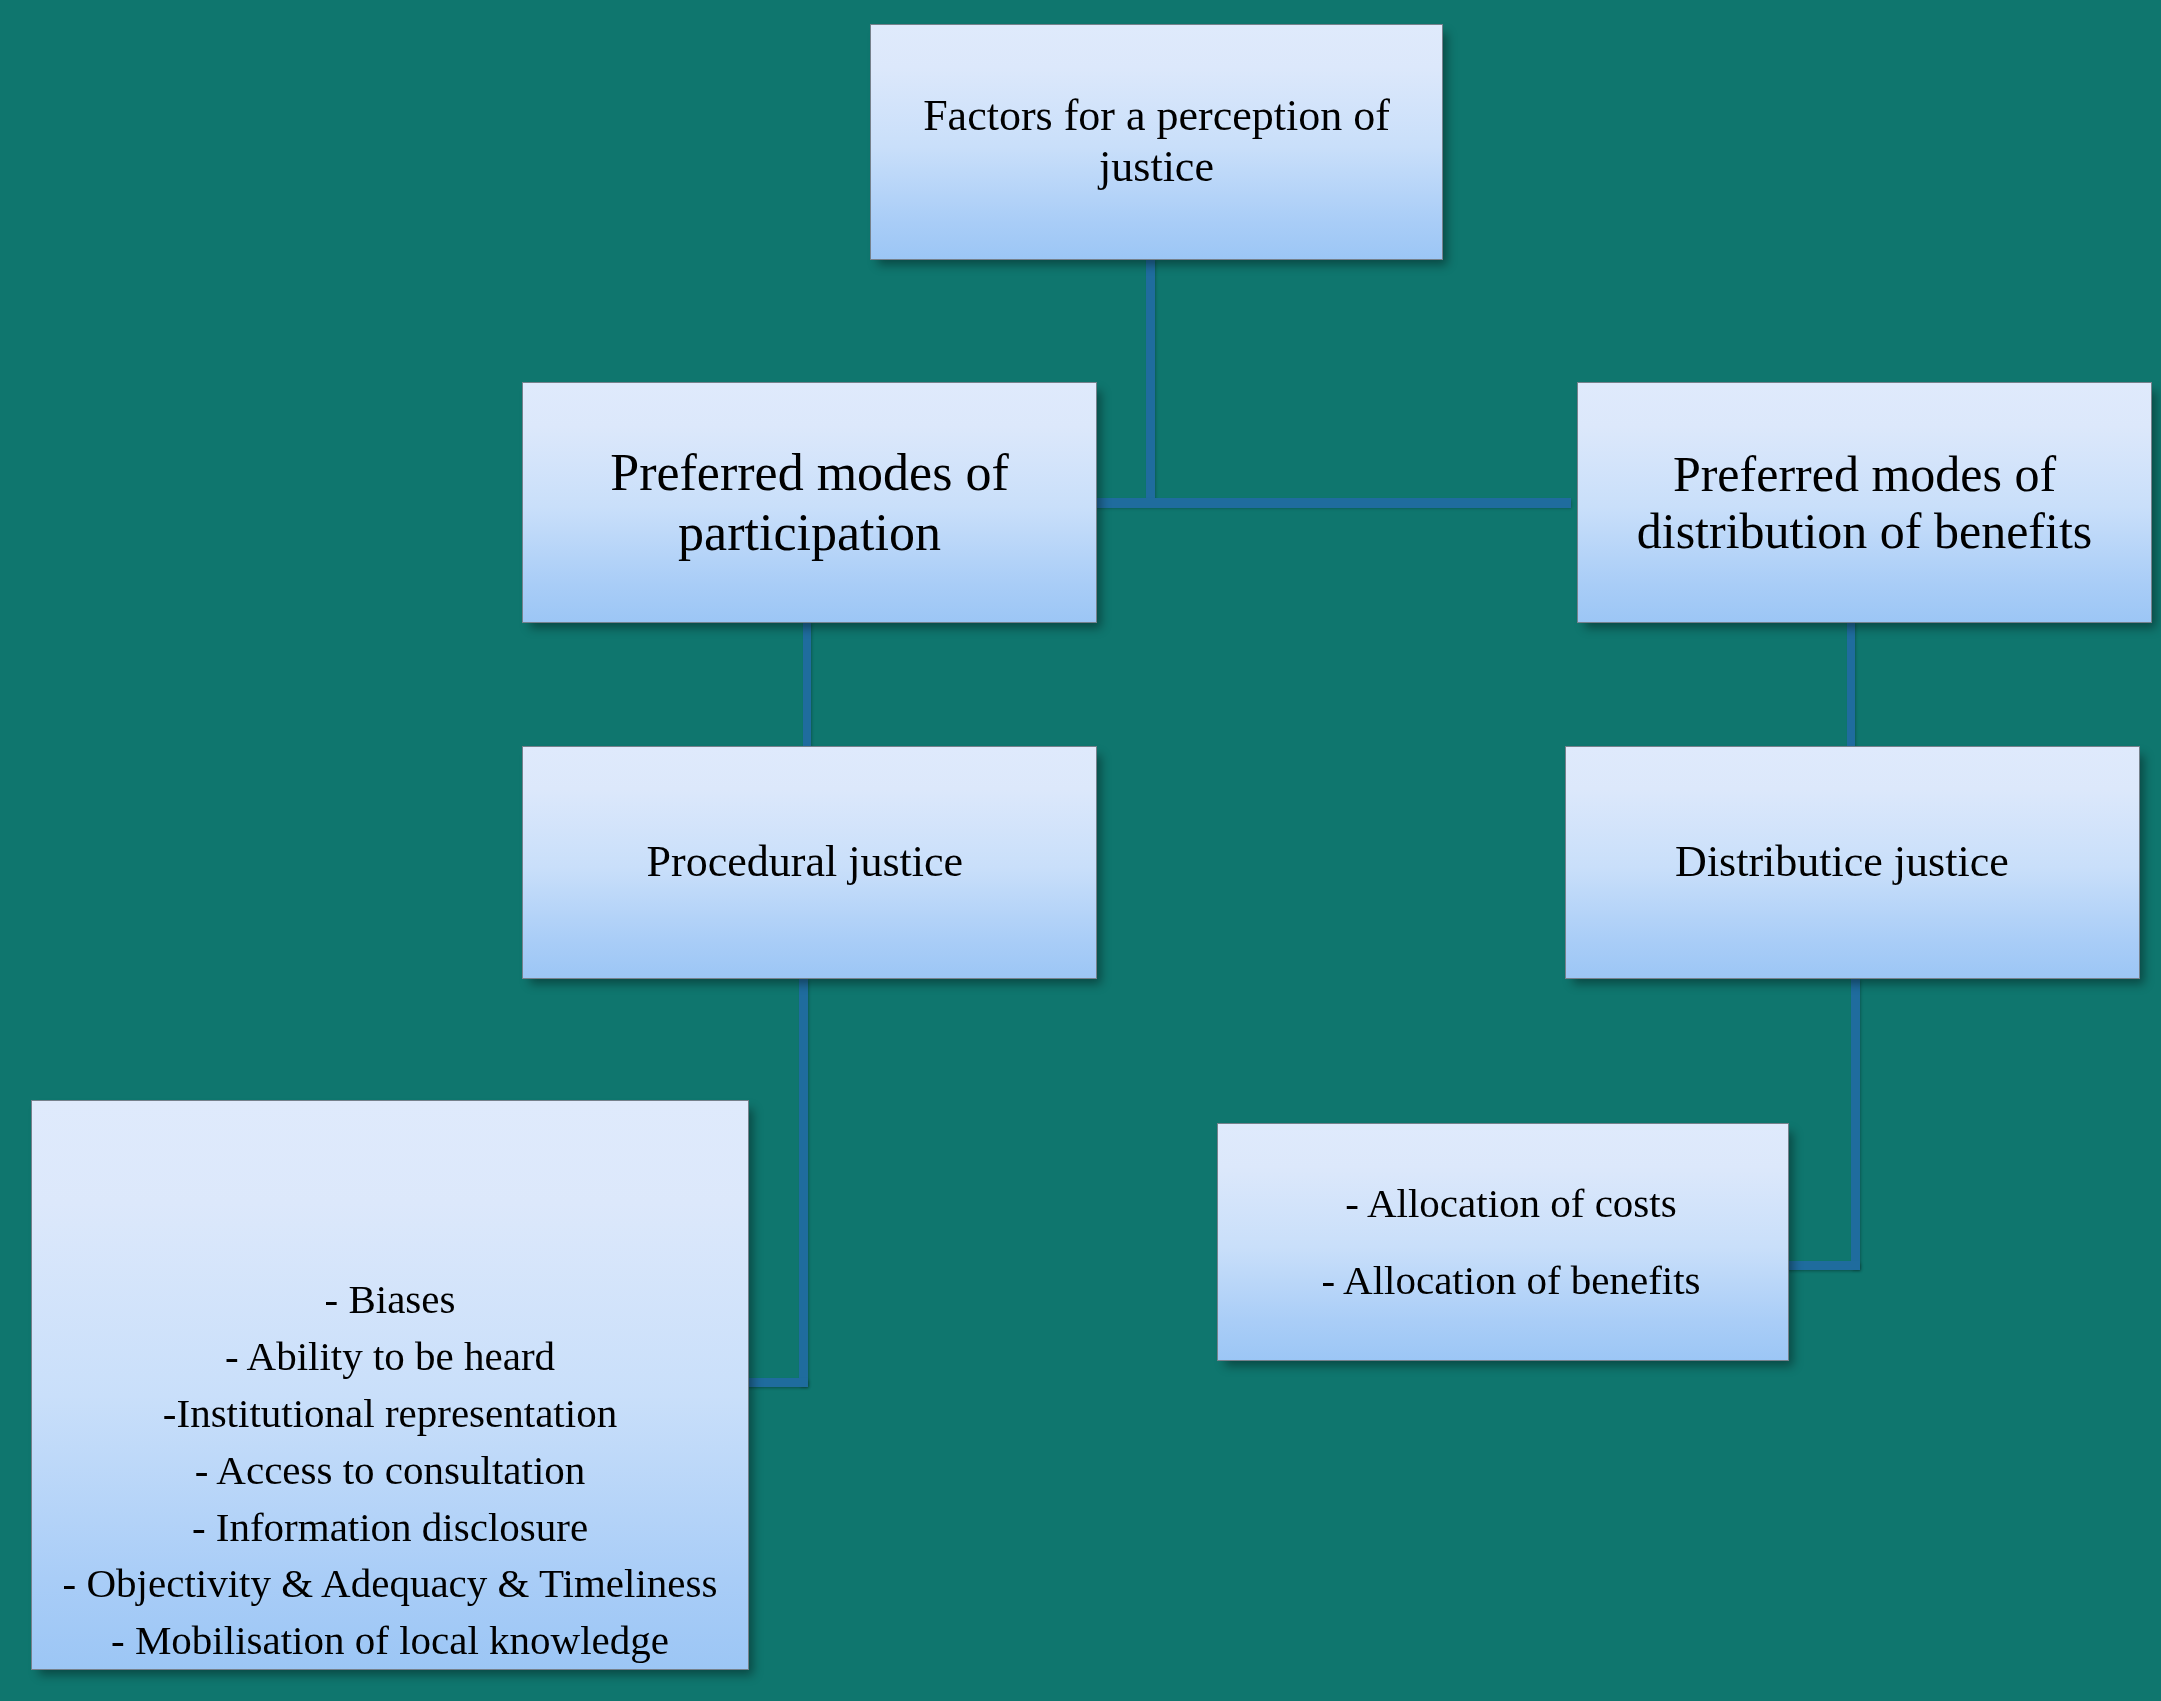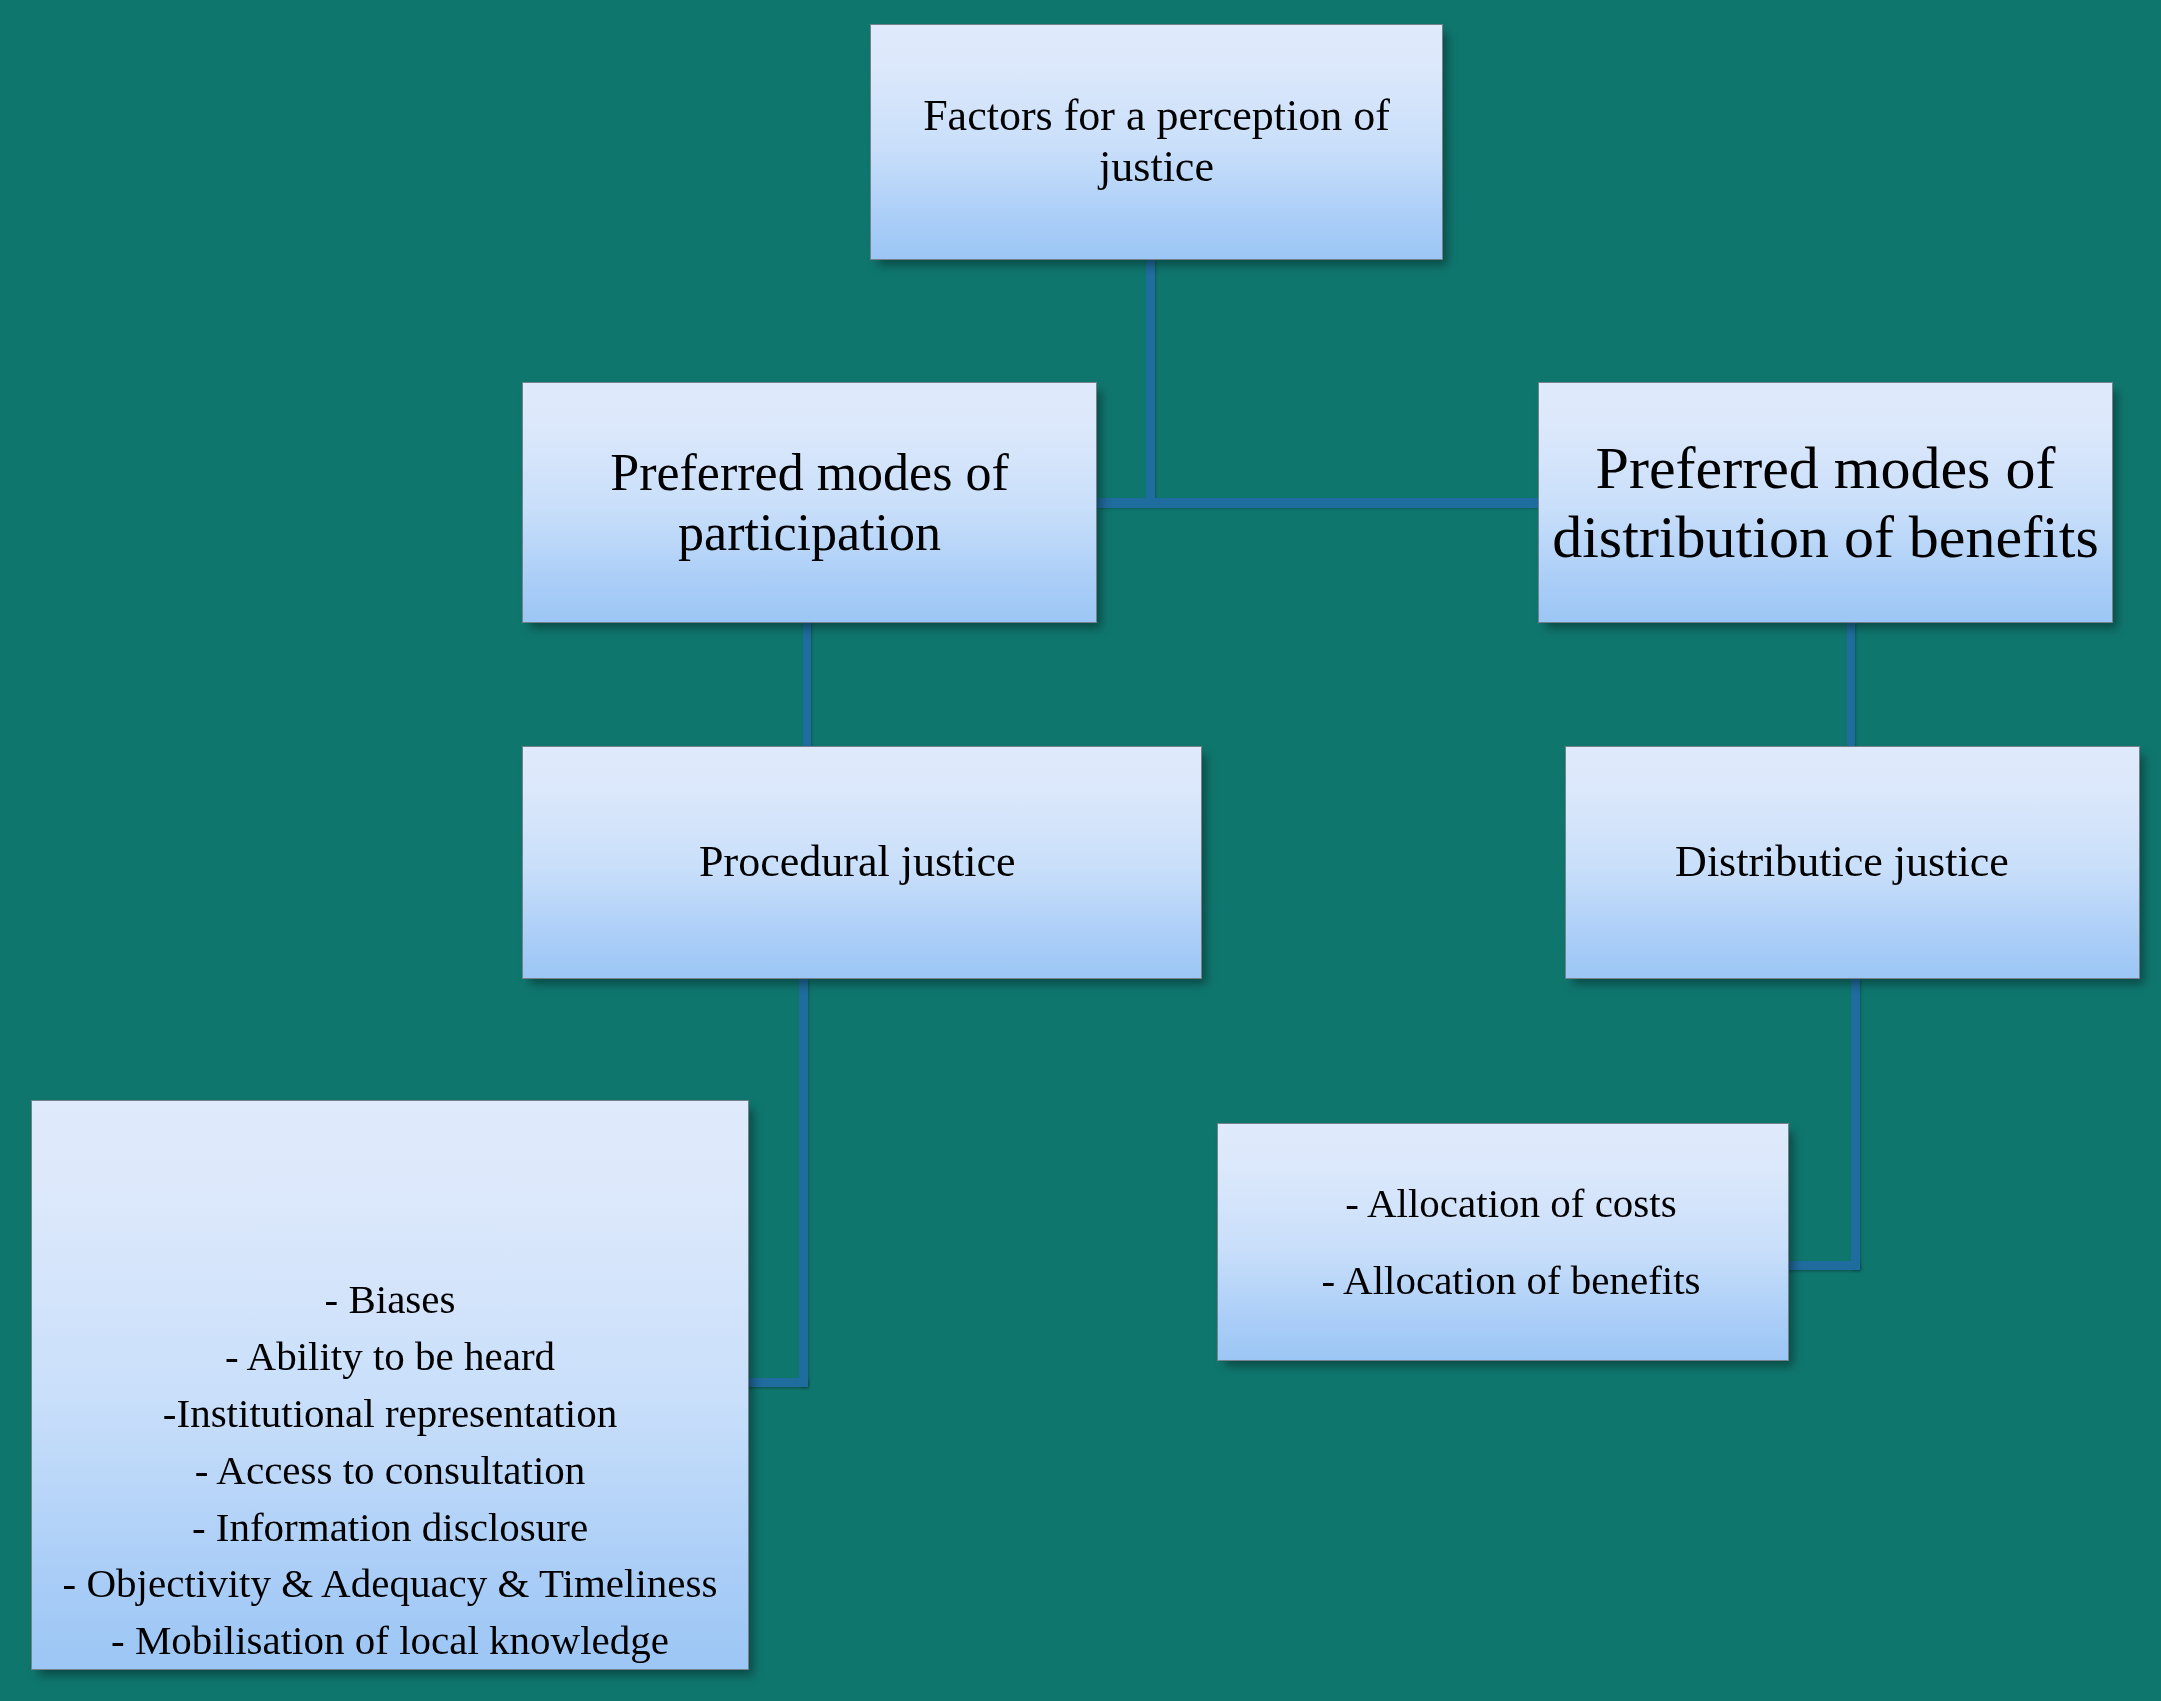--- a/index.html
+++ b/index.html
@@ -50,26 +50,26 @@
     font-size: 44px;
   }
   #node-root .node-text { padding: 0 4.7px; }
 
   #node-participation {
     left: 522px; top: 382px; width: 575px; height: 241px;
     font-size: 52px;
   }
 
   #node-distribution {
-    left: 1538px; top: 382px; width: 575px; height: 241px;
-    font-size: 60px;
+    left: 1577px; top: 382px; width: 575px; height: 241px;
+    font-size: 50px;
   }
 
   #node-procedural {
-    left: 522px; top: 746px; width: 680px; height: 233px;
+    left: 522px; top: 746px; width: 575px; height: 233px;
     font-size: 44px;
   }
   #node-procedural .node-text { transform: translateX(-4.7px); }
 
   #node-distributive {
     left: 1565px; top: 746px; width: 575px; height: 233px;
     font-size: 44px;
   }
   #node-distributive .node-text { transform: translateX(-10.6px); }
 

